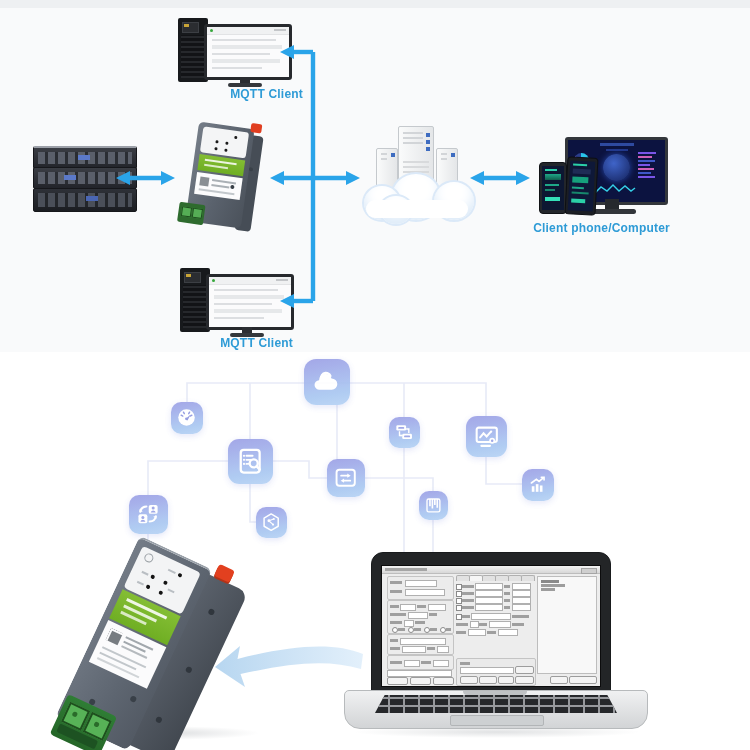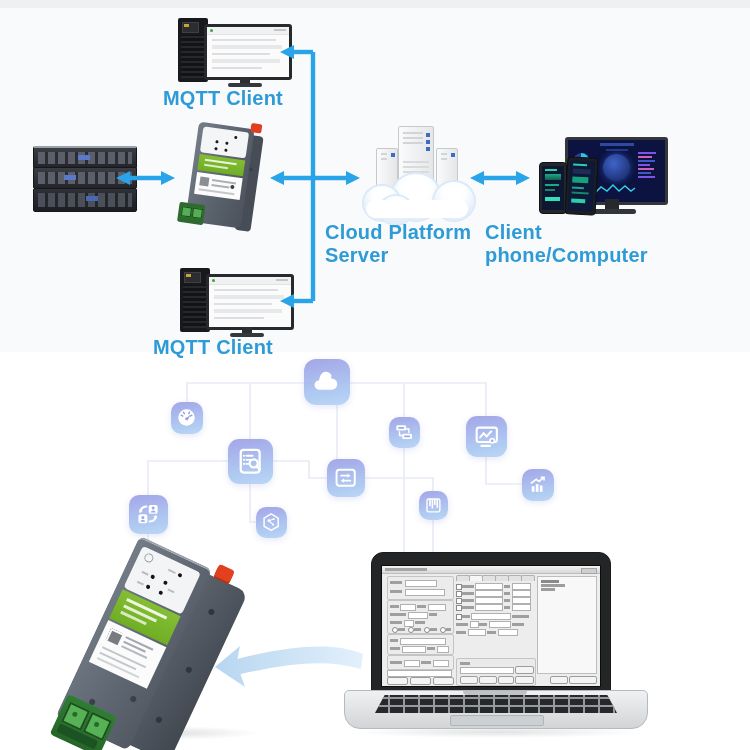--- a/index.html
+++ b/index.html
@@ -2,21 +2,21 @@
 <html><head>
 <meta charset="utf-8">
 <style>
   html,body{margin:0;padding:0;background:#fff;}
   #stage{position:relative;width:750px;height:750px;overflow:hidden;background:#fff;
          font-family:"Liberation Sans",sans-serif;}
   .abs{position:absolute;}
   
   #topo{position:absolute;left:0;top:0;width:750px;height:352px;background:#f9fafb;}
   #topstrip{position:absolute;left:0;top:0;width:750px;height:8px;background:#eef0f2;}
-  .node-label{position:absolute;text-align:left;font-size:20px;font-weight:700;color:#2e9bd6;letter-spacing:.2px;}
+  .node-label{position:absolute;text-align:right;font-size:12px;font-weight:700;color:#2e9bd6;letter-spacing:.2px;}
   
   .tower{position:absolute;background:#17191c;border-radius:2px;}
   .tower .badge{position:absolute;left:4px;top:4px;width:15px;height:9px;background:#2b2d31;border:1px solid #3c3f44;}
   .tower .badge i{position:absolute;left:1px;top:1px;width:5px;height:3px;background:#c8a437;}
   .tower .vents{position:absolute;left:3px;top:17px;right:3px;bottom:4px;
     background:repeating-linear-gradient(0deg,#26282c 0 2px,#121316 2px 5px);}
   .mon{position:absolute;border:3px solid #27292d;border-radius:3px;background:#fbfbfc;}
   .mon .mhead{position:absolute;left:0;top:0;right:0;height:7px;background:#f0f1f2;border-bottom:1px solid #e2e3e5;}
   .mon .mdot{position:absolute;left:3px;top:2px;width:3px;height:3px;border-radius:50%;background:#37a83c;}
   .mon .mbar{position:absolute;right:3px;top:2px;width:12px;height:2px;background:#c4c6c9;}
@@ -175,21 +175,20 @@
           <div class="b" style="right:3px;top:13px;"></div>
           <div class="b" style="right:3px;top:20px;"></div>
         <div class="abs" style="left:4px;top:34px;right:4px;bottom:6px;background:repeating-linear-gradient(0deg,#d8dadc 0 2px,transparent 2px 5px);"></div>
       </div>
       <div class="cloudpuff" style="left:30px;top:52px;width:48px;height:46px;"></div>
       <div class="cloudpuff" style="left:2px;top:64px;width:36px;height:34px;"></div>
       <div class="cloudpuff" style="left:72px;top:60px;width:40px;height:38px;"></div>
       <div class="cloudpuff" style="left:18px;top:74px;width:32px;height:28px;"></div>
       <div class="abs" style="left:6px;top:80px;width:102px;height:18px;background:#fff;border-radius:10px;"></div>
     </div>
-    <div class="node-label" style="left:325px;top:221px;width:180px;">Cloud Platform Server</div>
 
     <div class="abs" style="left:535px;top:133px;width:135px;height:86px;">
       <div class="dash" style="left:30px;top:4px;width:97px;height:62px;">
         <div class="abs" style="left:32px;top:3px;width:34px;height:3px;background:#2e4aa0;"></div>
         <div class="abs" style="left:38px;top:9px;width:22px;height:2px;background:#22388a;"></div>
         <div class="abs" style="left:6px;top:13px;width:15px;height:15px;border-radius:50%;background:conic-gradient(#29c5ea 0 60%,#7a5cf0 60% 85%,#2b3f8e 85% 100%);"></div>
         <div class="abs" style="left:10.5px;top:17.5px;width:6px;height:6px;border-radius:50%;background:#0c1340;"></div>
         <div class="dbar" style="left:6px;top:33px;width:16px;background:#27408f;"></div>
         <div class="dbar" style="left:6px;top:37px;width:12px;background:#27408f;"></div>
         <div class="dbar" style="left:6px;top:41px;width:14px;background:#1d306f;"></div>

